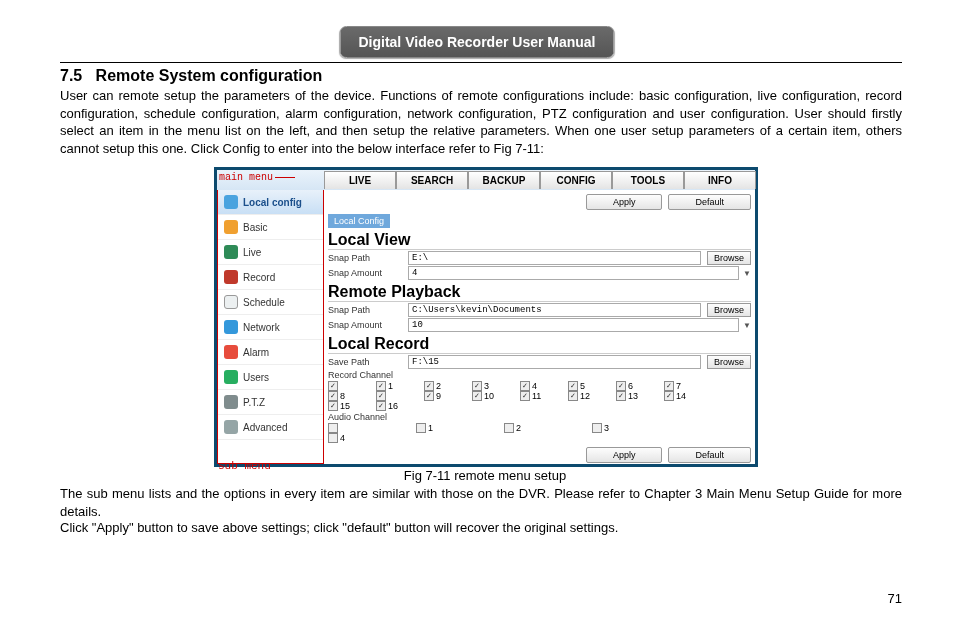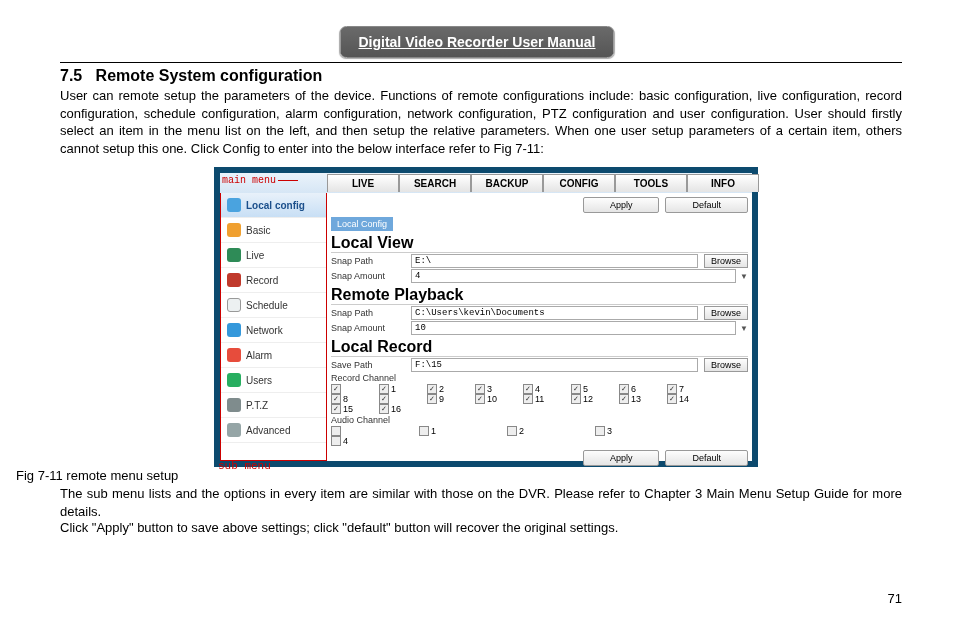--- a/index.html
+++ b/index.html
@@ -16,21 +16,20 @@
     left: 50%; transform: translateX(-50%);
     top: 26px;
     background: linear-gradient(#6a6a6a,#555);
     color: #fff;
     font-weight: bold;
     font-size: 14px;
     padding: 7px 18px;
     border-radius: 7px;
     border: 1px solid #888;
     box-shadow: 0 1px 1px #aaa;
-    text-decoration: underline;
   }
   .hr-line {
     position: absolute;
     left: 60px; right: 52px; top: 62px;
     border-top: 1px solid #000;
   }
   .section-title {
     position: absolute;
     left: 60px; top: 67px;
     font-size: 16px;
@@ -41,21 +40,21 @@
     left: 60px; right: 52px; top: 87px;
     font-size: 13px;
     line-height: 1.35;
     text-align: justify;
   }
   .figure {
     position: absolute;
     left: 214px; top: 167px;
     width: 544px;
     height: 300px;
-    border: 6px solid #0c4a6e;
+    border: 3px solid #0c4a6e;
     font-size: 10px;
     background: #fff;
   }
   .fig-top {
     height: 20px;
     background: linear-gradient(#eaf3fb,#d6e6f5);
     display: flex;
     align-items: center;
   }
   .main-menu-arrow {
@@ -131,21 +130,21 @@
   }
   .dd { width:260px; }
   .dd-arrow { font-size:8px; margin-left:4px; color:#555;}
   .chk-grid { display:flex; flex-wrap:wrap; gap:0; }
   .chk-cell { width:48px; display:flex; align-items:center; font-size:9px; gap:2px;}
   .chk { width:10px; height:10px; border:1px solid #888; background:#eee; display:inline-flex; align-items:center; justify-content:center; font-size:7px; color:#333;}
   .chk.on::after{content:"✓";}
   .audio-row .chk-cell{ width:88px;}
   .caption {
     position:absolute; left:16px; right:0; top:468px;
-    font-size:13px;
+    text-align:center; font-size:13px;
   }
   .bottom-text {
     position:absolute; left:60px; right:52px; top:485px;
     font-size:13px; line-height:1.35; text-align:justify;
   }
   .bottom-text2 {
     position:absolute; left:60px; right:52px; top:519px;
     font-size:13px; line-height:1.35;
   }
   .page-num {

